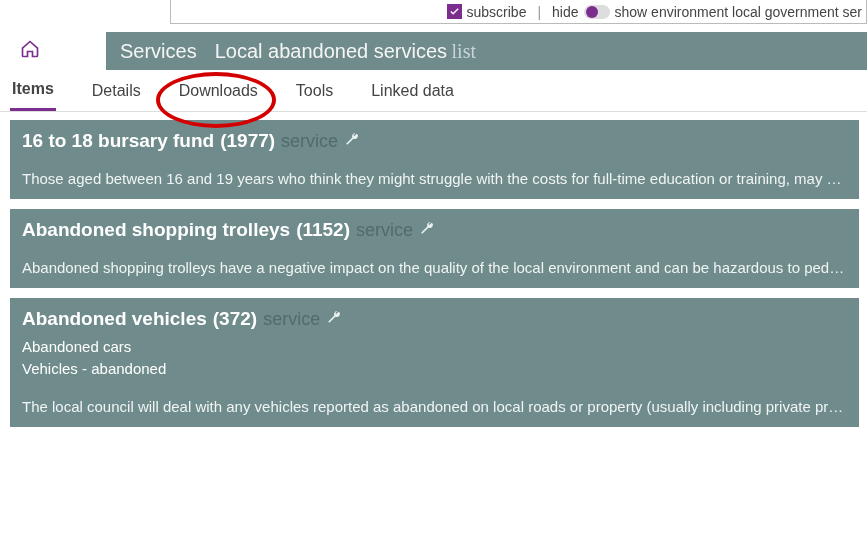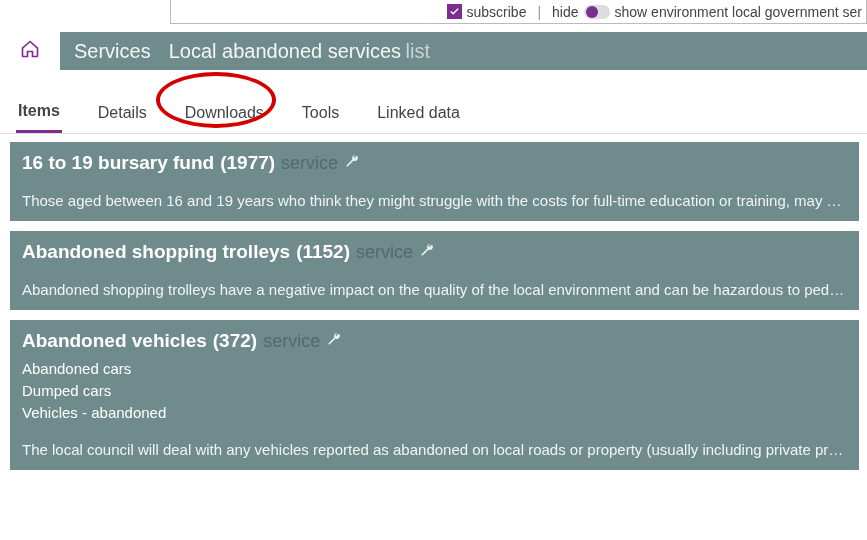--- a/index.html
+++ b/index.html
@@ -66,39 +66,39 @@
   }
   .home-icon svg { width: 22px; height: 20px; }
 
   .breadcrumb {
     flex: 1;
     background: #6f8b8b;
     display: flex;
     align-items: center;
     padding-left: 14px;
     gap: 18px;
+    margin-left: 46px;
   }
   .breadcrumb a {
     color: #f5f5f5;
     font-size: 20px;
     text-decoration: none;
   }
-  .breadcrumb .muted { color: #c9d4d4; font-size: 20px; }
+  .breadcrumb .muted { color: #c9d4d4; font-size: 20px; font-family: Liberation Serif, serif; }
 
   .tabs {
     display: flex;
     align-items: center;
     height: 42px;
     border-bottom: 1px solid #ddd;
-    padding-left: 16px;
+    padding-left: 10px;
     gap: 34px;
     font-size: 16px;
     color: #444;
     position: relative;
-    margin-top: 22px;
   }
   .tabs .tab {
     padding: 0 2px;
     height: 100%;
     display: flex;
     align-items: center;
     cursor: pointer;
   }
   .tabs .tab.active {
     font-weight: 600;
@@ -193,21 +193,21 @@
   <div class="tab">Tools</div>
   <div class="tab">Linked data</div>
 </div>
 
 <div class="highlight-ellipse"></div>
 
 <div class="items">
 
   <div class="card">
     <div class="card-title-row">
-      <span class="title">16 to 19 bursary fund</span>
+      <span class="title">16 to 18 bursary fund</span>
       <span class="count">(1977)</span>
       <span class="tag">service</span>
       <span class="wrench">
         <svg viewBox="0 0 24 24">
             <path d="M21 7a5 5 0 0 1-6.9 4.6L5 20.7 3.3 19l9.1-9.1A5 5 0 0 1 17 3l-3 3 1.5 1.5L19 4a5 5 0 0 1 2 3z" fill="#e8efef"></path>
           </svg>
       </span>
     </div>
     <div class="desc">Those aged between 16 and 19 years who think they might struggle with the costs for full-time education or training, may be e…</div>
   </div>
@@ -232,19 +232,18 @@
       <span class="count">(372)</span>
       <span class="tag">service</span>
       <span class="wrench">
         <svg viewBox="0 0 24 24">
             <path d="M21 7a5 5 0 0 1-6.9 4.6L5 20.7 3.3 19l9.1-9.1A5 5 0 0 1 17 3l-3 3 1.5 1.5L19 4a5 5 0 0 1 2 3z" fill="#e8efef"></path>
           </svg>
       </span>
     </div>
     <div class="aka-list">
       <div>Abandoned cars</div>
-      <div>Dumped cars</div>
       <div>Vehicles - abandoned</div>
     </div>
     <div class="desc">The local council will deal with any vehicles reported as abandoned on local roads or property (usually including private proper…</div>
   </div>
 
 </div>
 
 </body></html>

